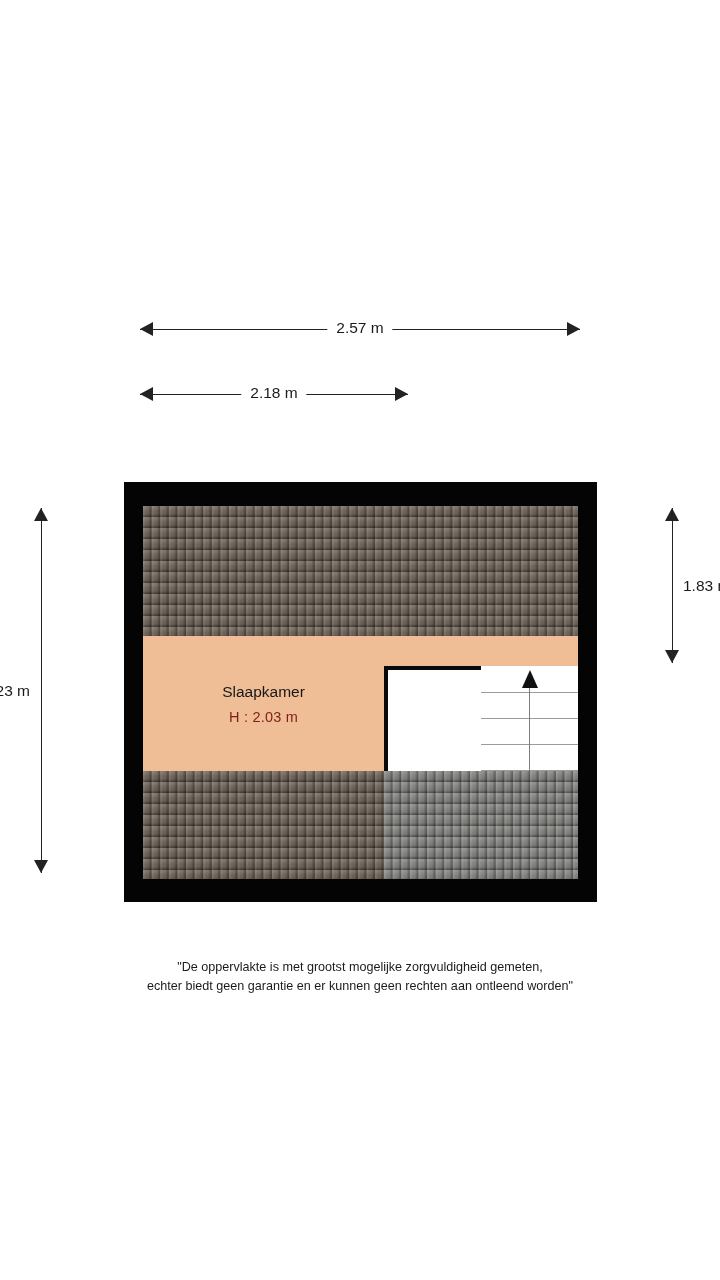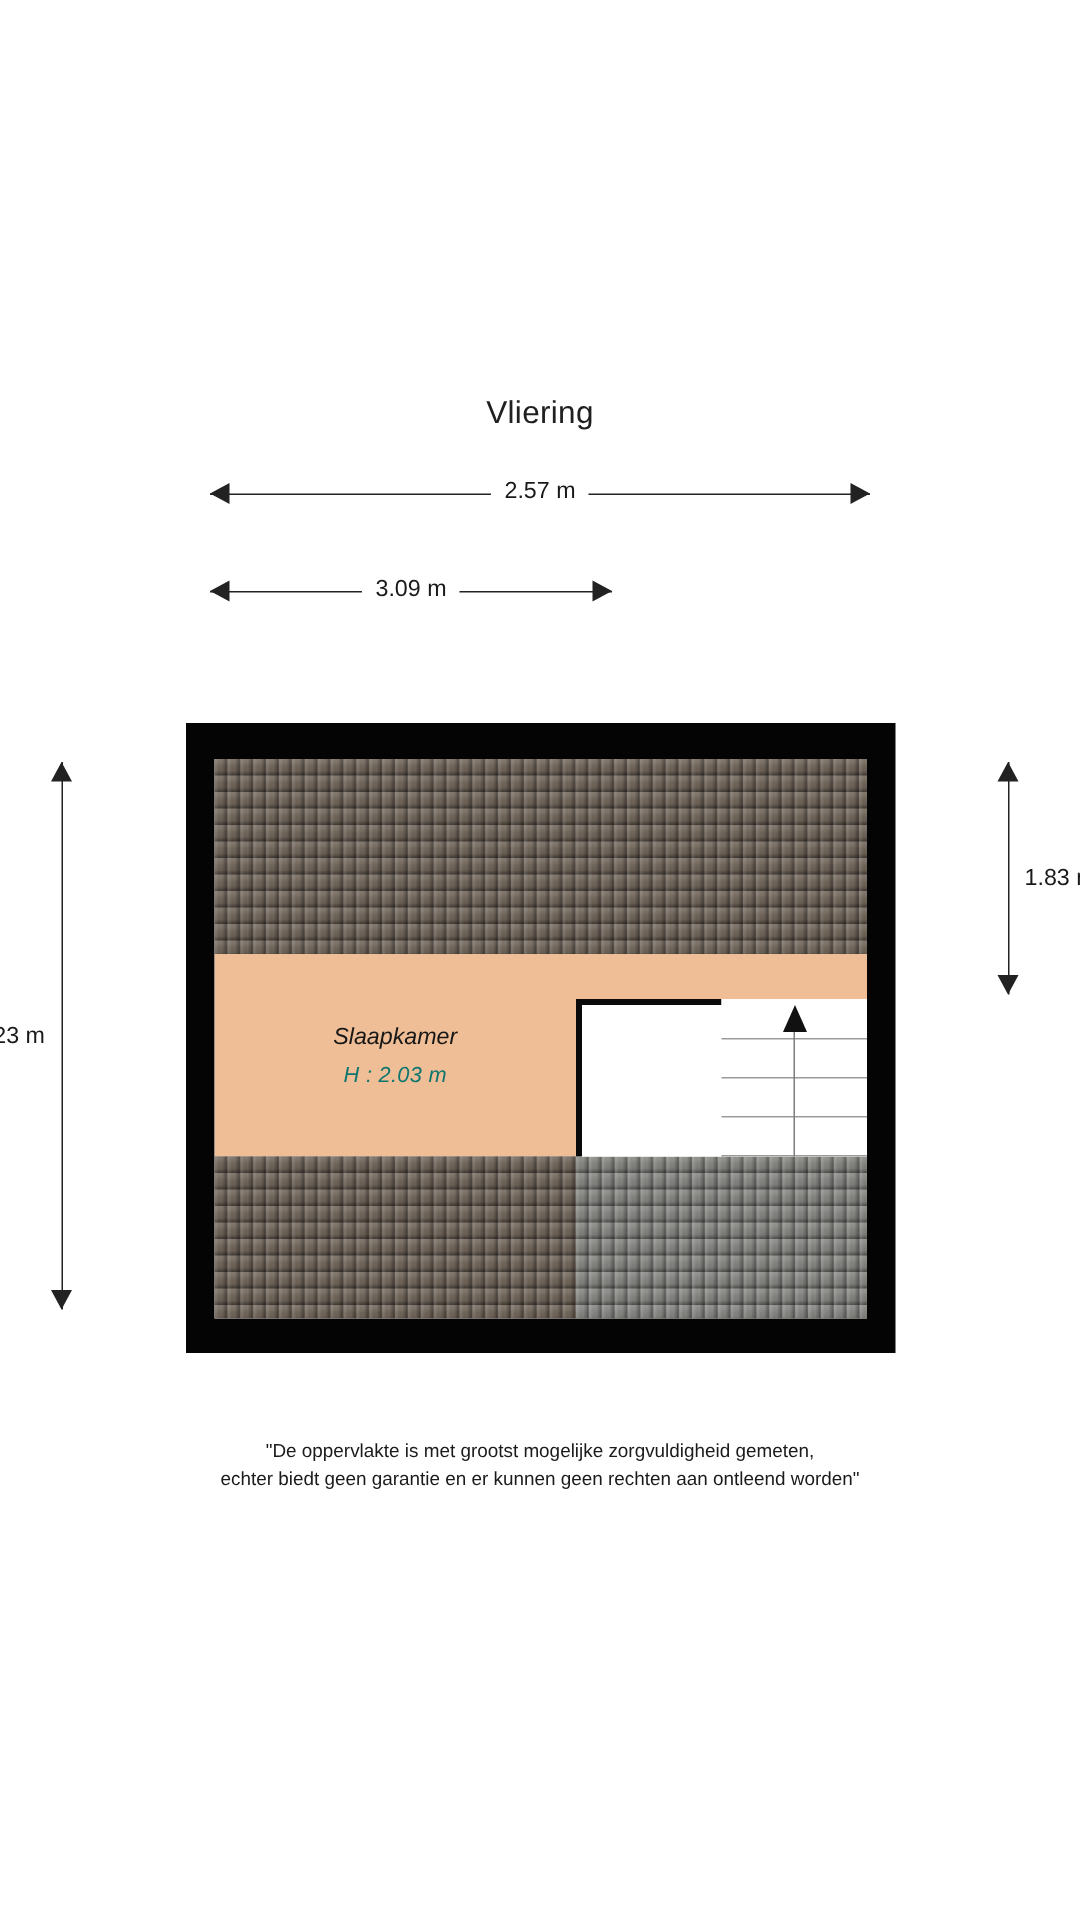--- a/index.html
+++ b/index.html
@@ -126,21 +126,20 @@
 
   
   #building {
     position: absolute;
     left: 125px;
     top: 483px;
     width: 471px;
     height: 418px;
     background: #040404;
     box-shadow: 0 0 0 1px #050505;
-    font-style: italic;
   }
   #interior {
     position: absolute;
     left: 18px;
     top: 23px;
     width: 435px;
     height: 373px;
     overflow: hidden;
     background: #ffffff;
   }
@@ -242,21 +241,21 @@
     justify-content: center;
     gap: 8px;
     pointer-events: none;
   }
   #room-name {
     font-size: 15.5px;
     color: #171717;
   }
   #room-height {
     font-size: 14.5px;
-    color: #0f766e;
+    color: #7f1d1d;
     letter-spacing: 0.2px;
   }
 
   
   #landing {
     position: absolute;
     left: 241px;
     top: 160px;
     width: 97px;
     height: 105px;
@@ -314,34 +313,33 @@
     line-height: 18.5px;
     color: #1b1b1b;
   }
   #disclaimer div { white-space: nowrap; }
 </style>
 </head>
 <body>
 
 <div id="plan-root">
 
-  <div id="floor-title">Vliering</div>
 
   <div class="dim-h" style="left:140px; top:318px; width:440px;">
     <div class="line"></div>
     <div class="arrow-l"></div>
     <div class="arrow-r"></div>
     <div class="label">2.57 m</div>
   </div>
 
   <div class="dim-h" style="left:140px; top:383px; width:268px;">
     <div class="line"></div>
     <div class="arrow-l"></div>
     <div class="arrow-r"></div>
-    <div class="label">3.09 m</div>
+    <div class="label">2.18 m</div>
   </div>
 
   <div class="dim-v label-left" style="left:30px; top:508px; height:365px;">
     <div class="line"></div>
     <div class="arrow-t"></div>
     <div class="arrow-b"></div>
     <div class="label">4.23 m</div>
   </div>
 
   <div class="dim-v label-right" style="left:661px; top:508px; height:155px;">

